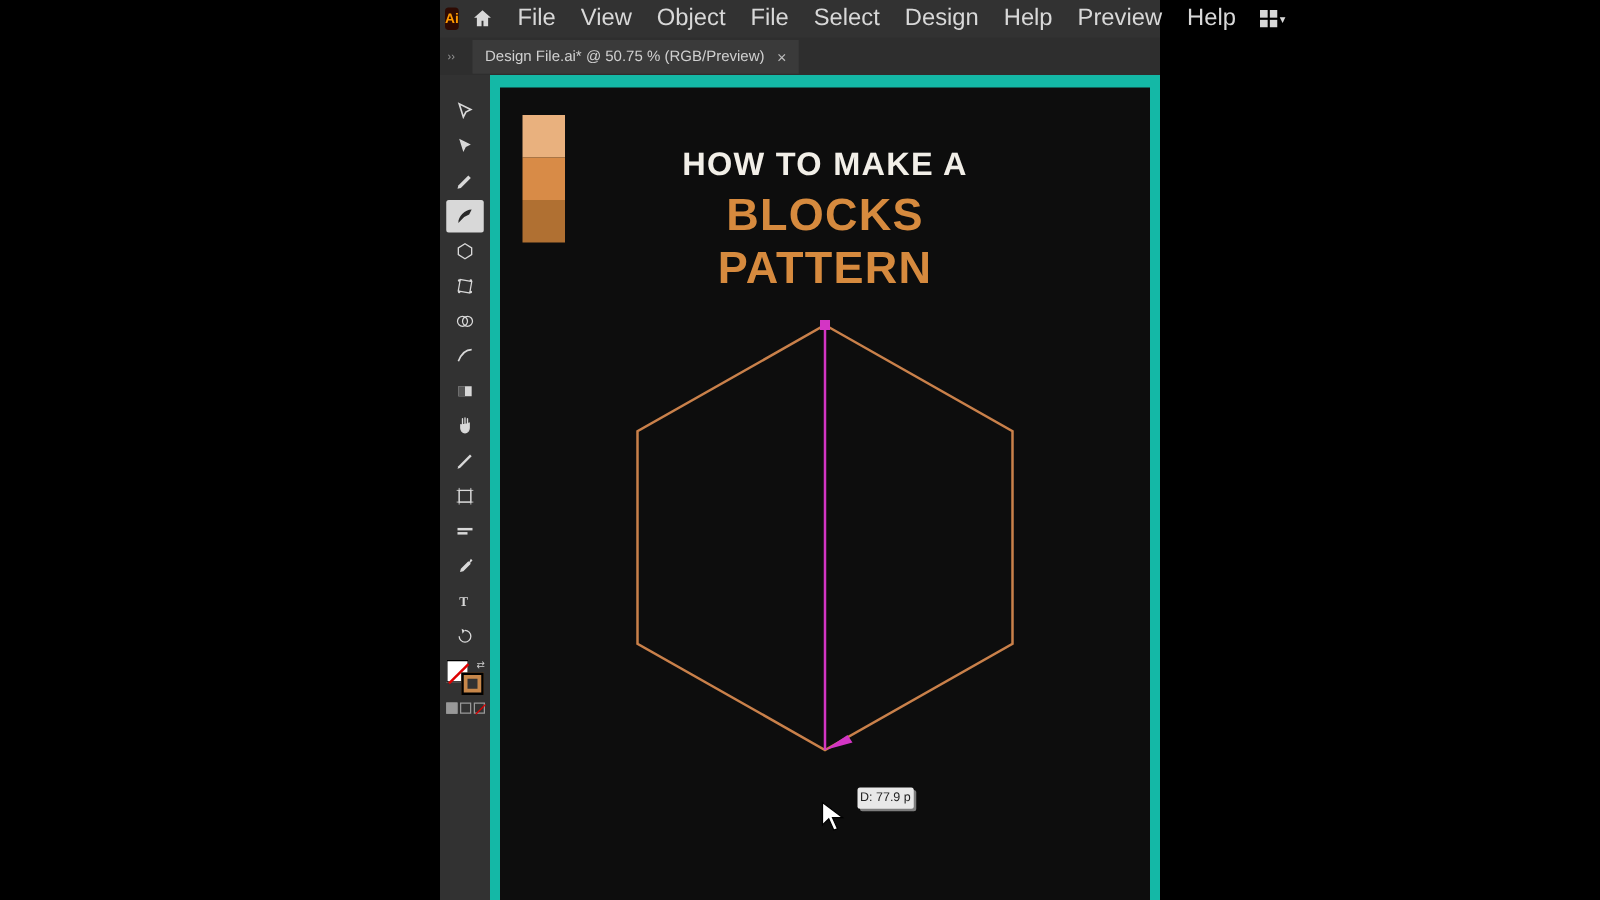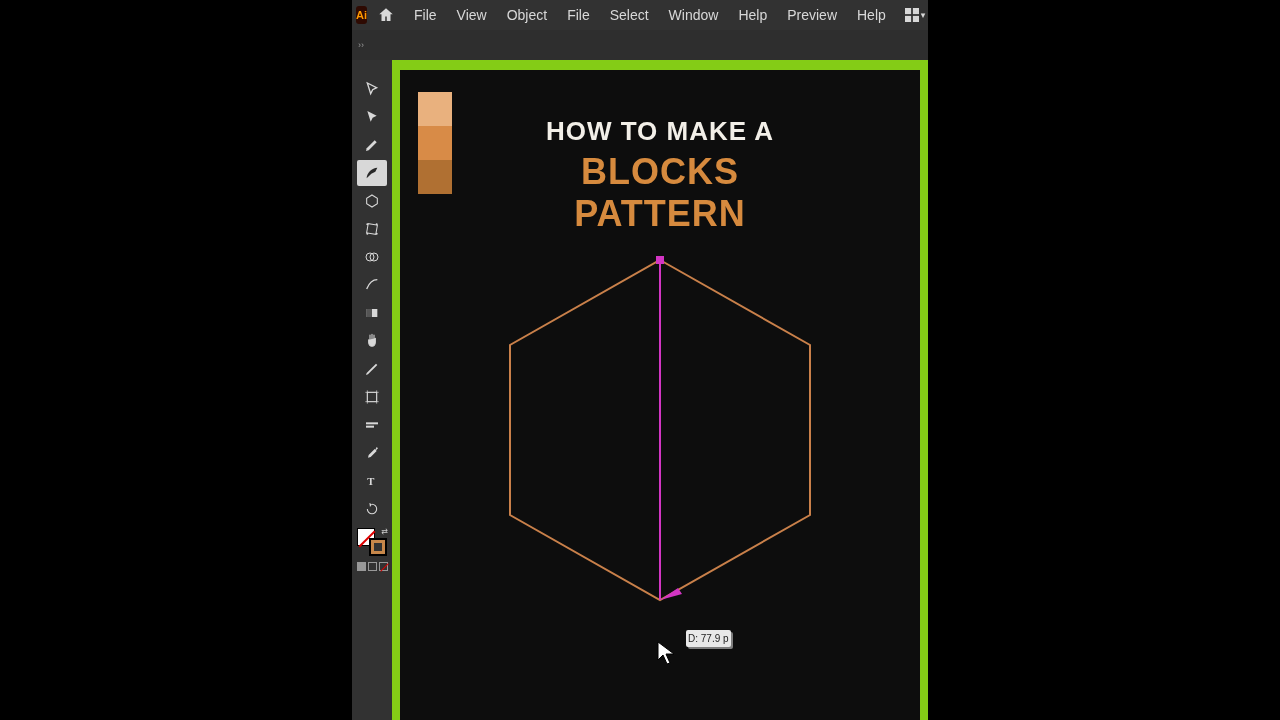--- a/index.html
+++ b/index.html
@@ -43,21 +43,21 @@
     margin-right: 6px;
   }
   .home-icon {
     color: #d8d8d8;
     margin: 0 8px 0 2px;
     display: flex;
     align-items: center;
   }
   .menu-item {
     color: #d8d8d8;
-    font-size: 14px;
+    font-size: 19px;
     padding: 4px 9px;
     cursor: pointer;
   }
   .menu-spacer { flex: 1; }
   .workspace-icon {
     color: #d8d8d8;
     font-size: 14px;
     padding: 0 6px;
     display:flex;
     align-items:center;
@@ -141,21 +141,21 @@
   .draw-modes span{
     width:9px; height:9px; border:1px solid #999; display:block;
   }
   .draw-modes span:first-child{ background:#999; }
   .draw-modes span:last-child{ position:relative; }
   .draw-modes span:last-child::after{
     content:""; position:absolute; left:-1px; top:4px; width:11px; height:1px; background:#d00; transform:rotate(-45deg);
   }
   .canvas-wrap {
     flex: 1;
-    background: #84cc16;
+    background: #14b8a6;
     padding: 10px 8px 0 8px;
     min-width: 0;
   }
   .canvas {
     width: 100%;
     height: 100%;
     background: #0d0d0d;
     position: relative;
     overflow: hidden;
   }
@@ -225,38 +225,42 @@
     <div class="home-icon">
       <svg width="18" height="18" viewBox="0 0 24 24">
           <path fill="#d8d8d8" d="M12 3l9 8h-3v9h-5v-6h-2v6H6v-9H3z"></path>
         </svg>
     </div>
     <div class="menu-item">File</div>
     <div class="menu-item">View</div>
     <div class="menu-item">Object</div>
     <div class="menu-item">File</div>
     <div class="menu-item">Select</div>
-    <div class="menu-item">Window</div>
+    <div class="menu-item">Design</div>
     <div class="menu-item">Help</div>
     <div class="menu-item">Preview</div>
     <div class="menu-item">Help</div>
     <div class="menu-spacer"></div>
     <div class="workspace-icon">
       <svg width="14" height="14" viewBox="0 0 16 16">
           <rect x="0" y="0" width="7" height="7" fill="#d8d8d8"></rect>
           <rect x="9" y="0" width="7" height="7" fill="#d8d8d8"></rect>
           <rect x="0" y="9" width="7" height="7" fill="#d8d8d8"></rect>
           <rect x="9" y="9" width="7" height="7" fill="#d8d8d8"></rect>
         </svg>
       <span style="font-size:9px;">▾</span>
     </div>
   </div>
 
   <div class="tabstrip">
     <div class="tabstrip-handle">››</div>
+    <div class="doc-tab">
+      <span>Design File.ai* @ 50.75 % (RGB/Preview)</span>
+      <span class="close">×</span>
+    </div>
   </div>
 
   <div class="content-row">
     <div class="toolbar">
       <div class="tool">
         <svg width="16" height="16" viewBox="0 0 24 24">
             <path fill="none" stroke="#d8d8d8" stroke-width="2" d="M5 3l5 16 3-6 6-3z"></path>
           </svg>
       </div>
       <div class="tool">

